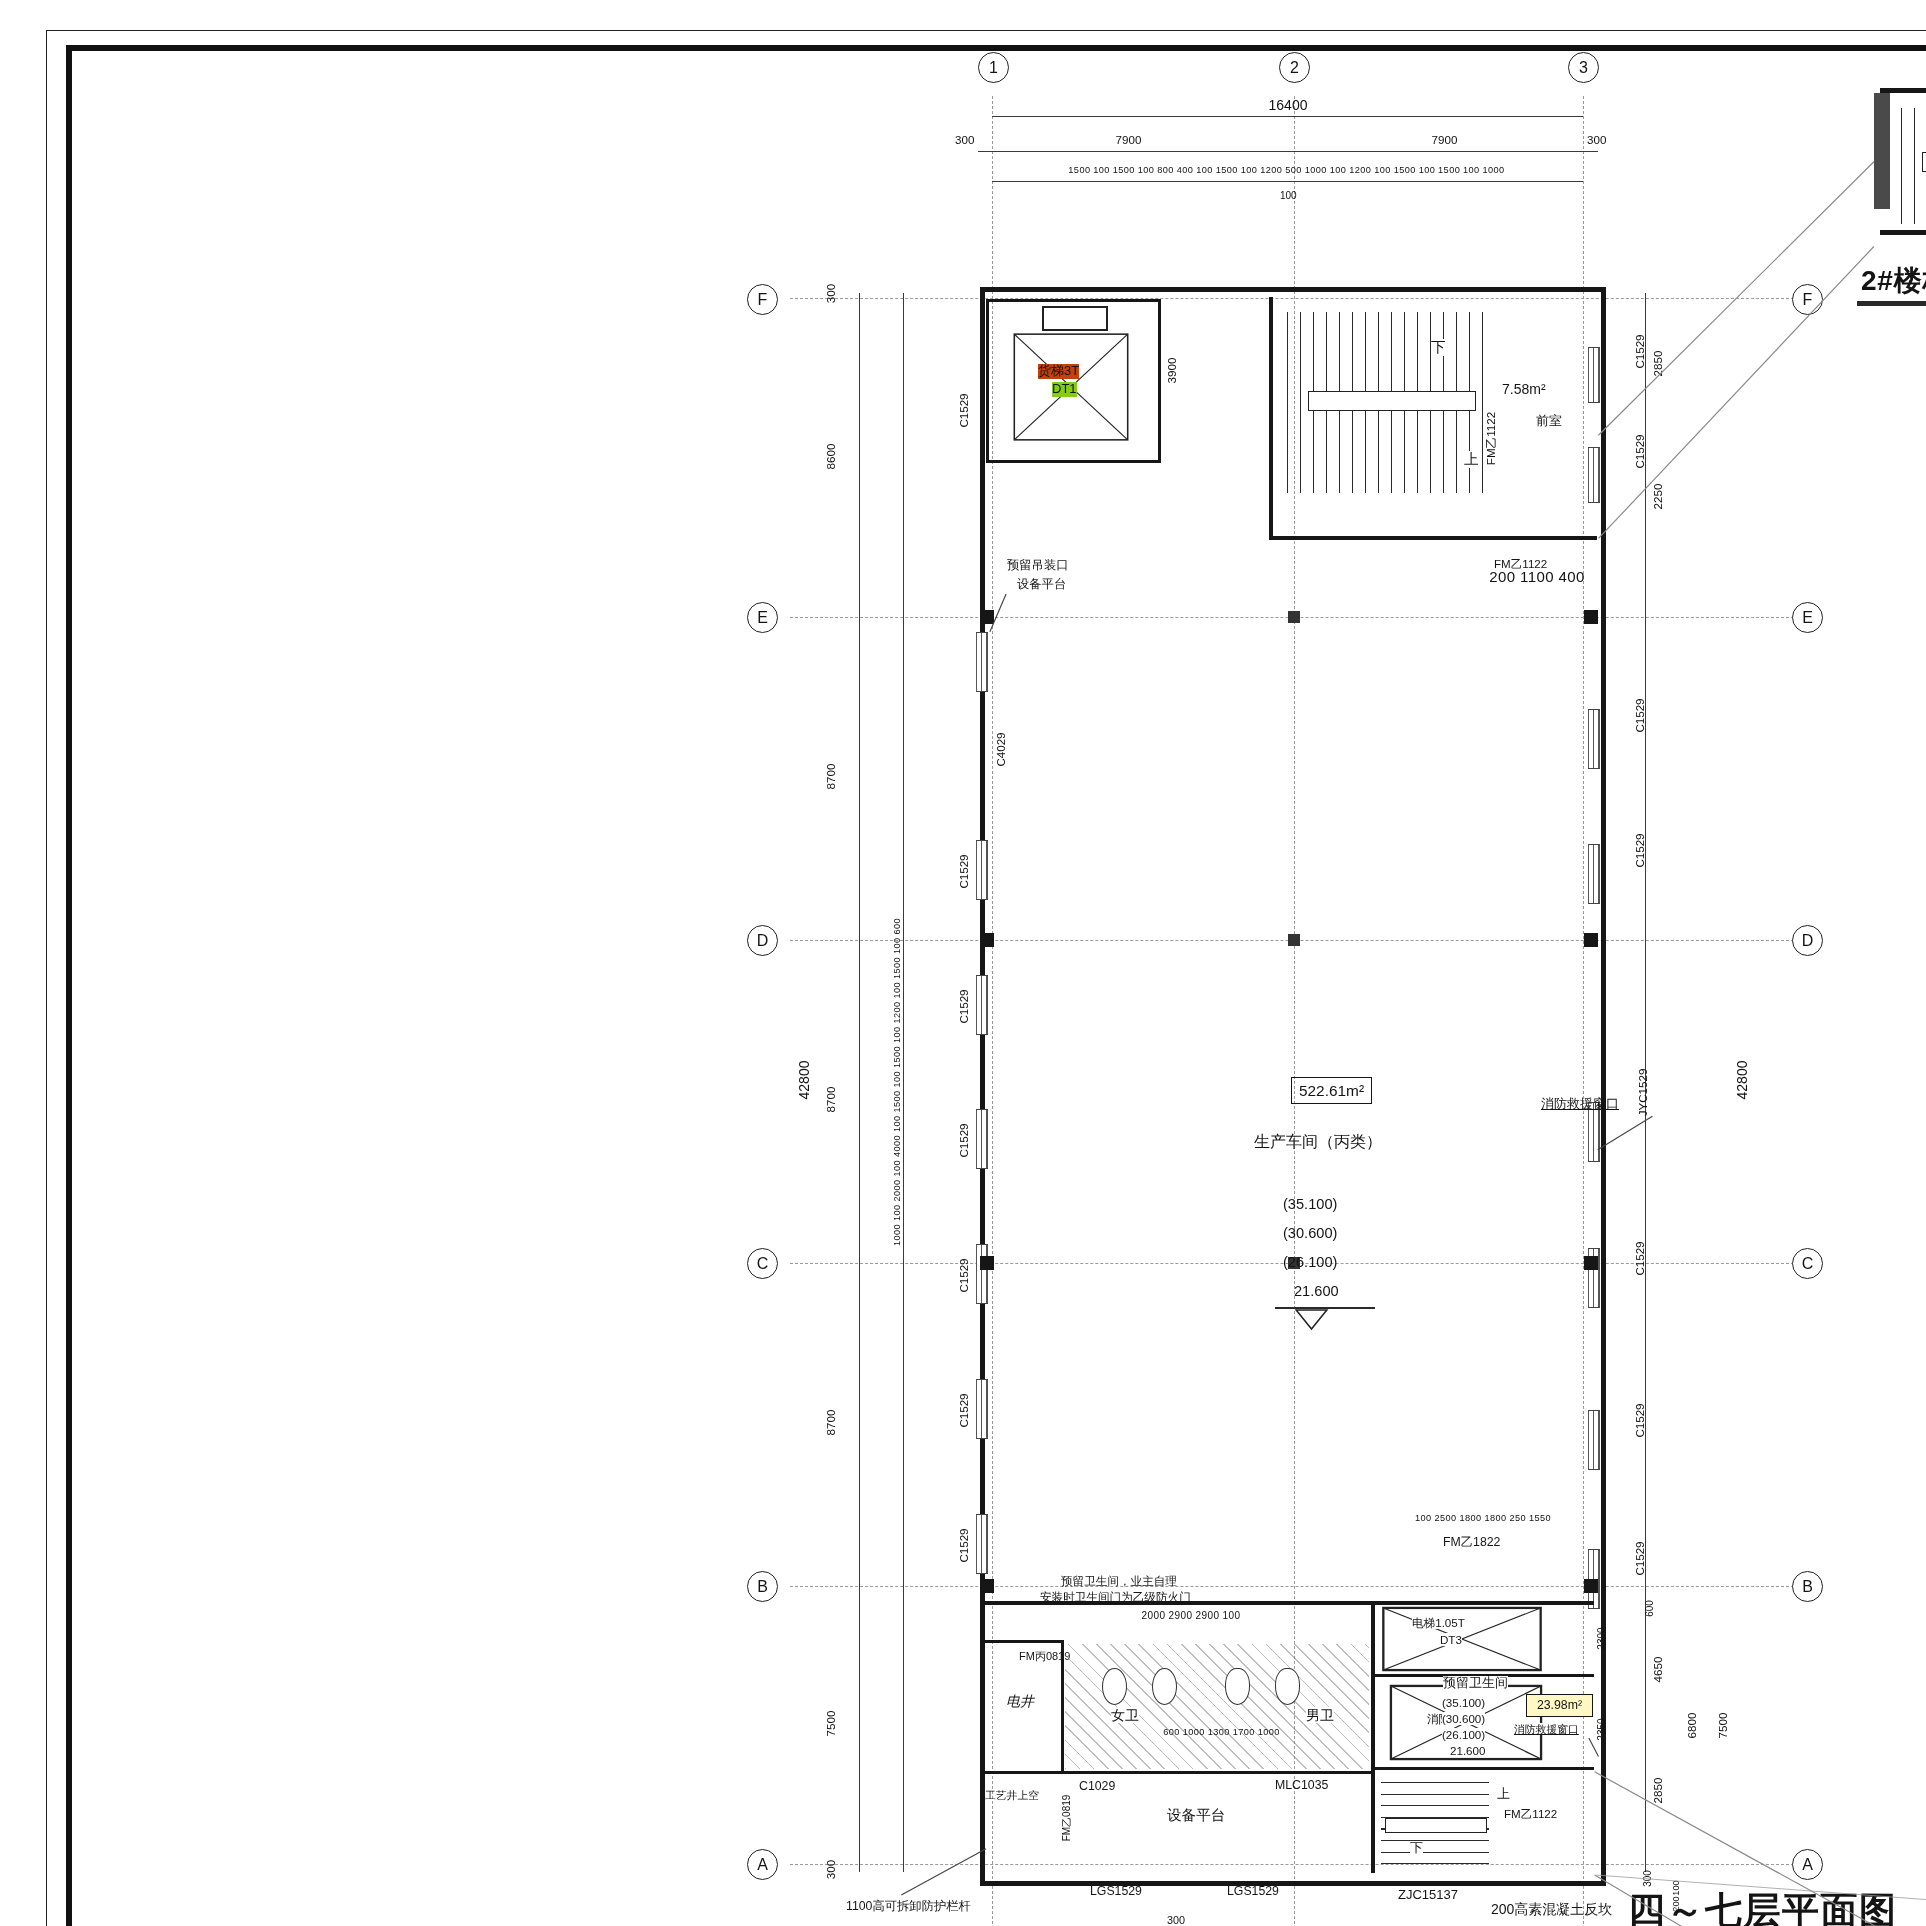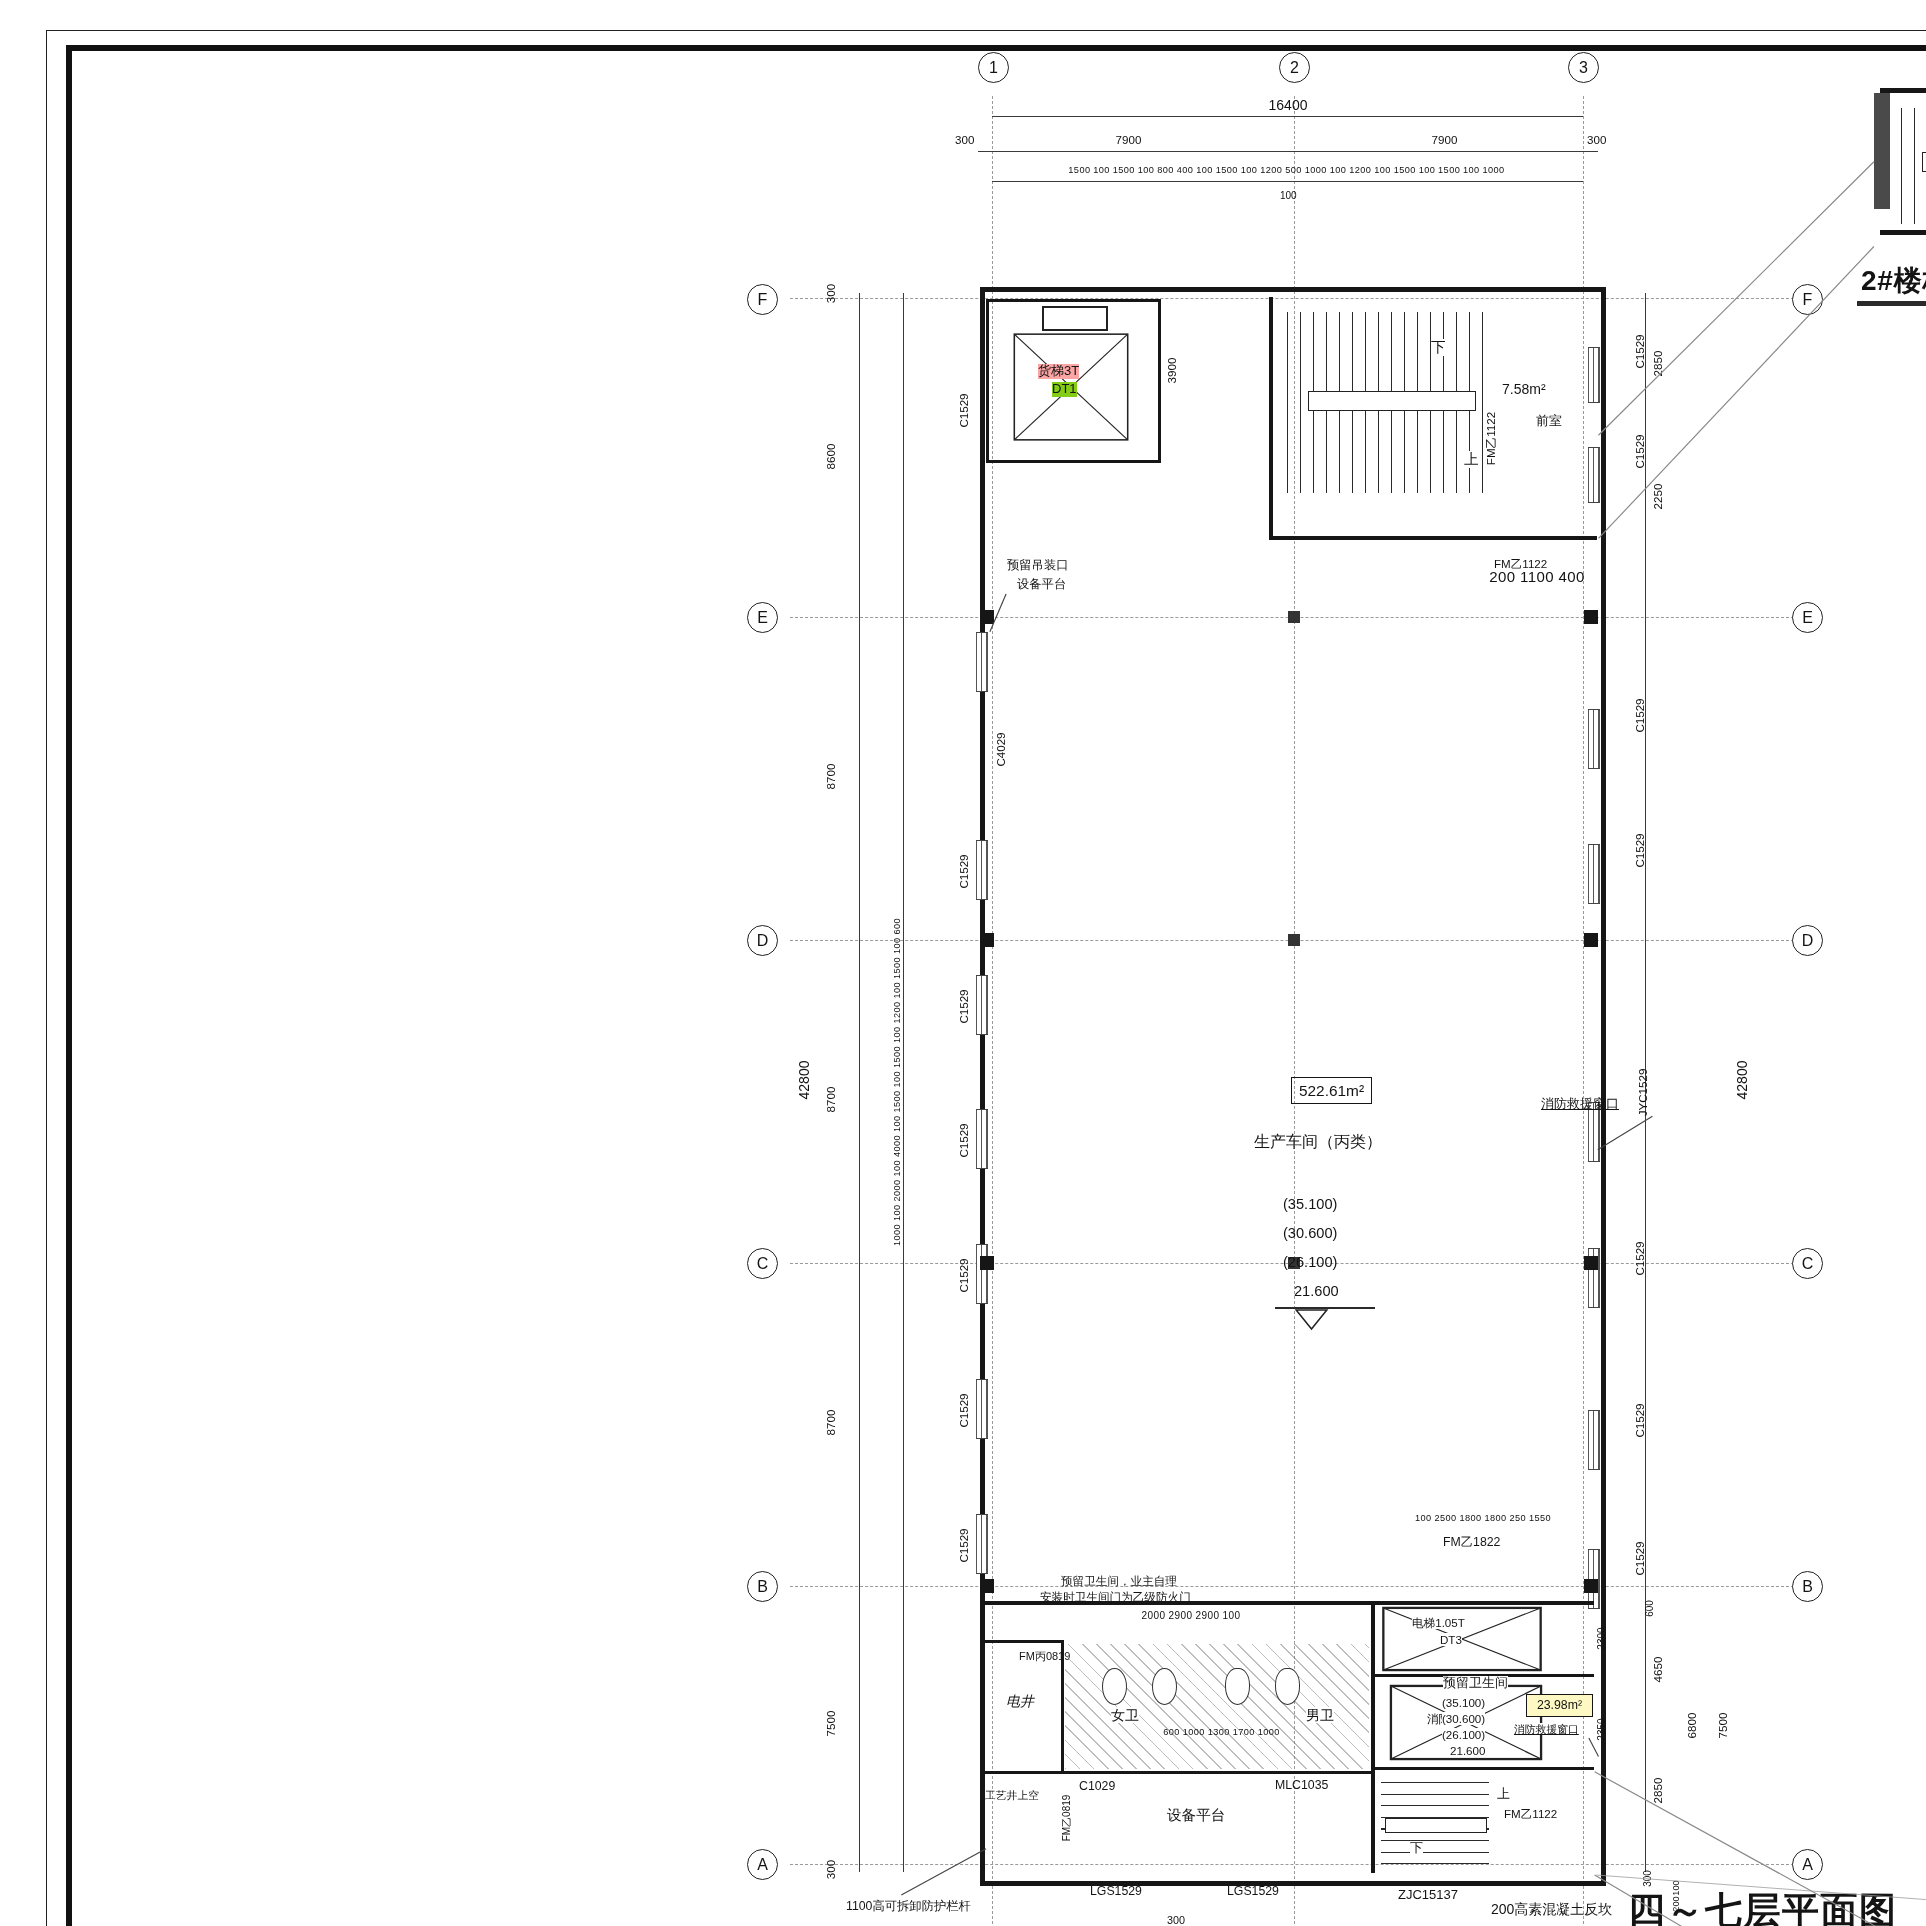--- a/index.html
+++ b/index.html
@@ -130,21 +130,21 @@
   <div class="a" style="left:1288px;top:934px;width:11.6px;height:11.6px;background:#333;"></div>
   <div class="a" style="left:1288px;top:1257px;width:11.6px;height:11.6px;background:#333;"></div>
 
   <div class="a" style="left:986px;top:299px;width:169px;height:158px;border:3.9px solid #161616;"></div>
   <div class="a" style="left:1042px;top:306px;width:62px;height:21px;border:2.3px solid #222;"></div>
   <svg class="a lw" style="left:1013px;top:333px;" width="116" height="108" viewBox="0 0 300 280">
     <rect x="3" y="3" width="294" height="274" fill="none" stroke="#222" stroke-width="4"></rect>
     <line x1="3" y1="3" x2="297" y2="277" stroke="#222" stroke-width="3"></line>
     <line x1="297" y1="3" x2="3" y2="277" stroke="#222" stroke-width="3"></line>
   </svg>
-  <div class="a t" style="left:1038px;top:364px;font-size:13px;background:#fca5a5;">货梯3T</div>
+  <div class="a t" style="left:1038px;top:364px;font-size:13px;background:#c2410c;">货梯3T</div>
   <div class="a t" style="left:1052px;top:382px;font-size:13px;background:#84cc16;">DT1</div>
   <div class="a dim rot cen" style="left:1140px;top:364px;width:62px;">3900</div>
 
   <div class="a wall" style="left:1269px;top:297px;width:3.9px;height:243px;"></div>
   <div class="a wall" style="left:1269px;top:536px;width:328px;height:3.9px;"></div>
   <div class="a treads-v" style="left:1287px;top:312px;width:200px;height:181px;"></div>
   <div class="a" style="left:1308px;top:391px;width:166px;height:17.7px;border:1.5px solid #222;background:#fff;"></div>
   <div class="a t" style="left:1431px;top:339px;font-size:14.6px;background:#fff;">下</div>
   <div class="a t" style="left:1464px;top:451px;font-size:14.6px;background:#fff;">上</div>
   <div class="a tagv rot cen" style="left:1459px;top:431px;width:65px;">FM乙1122</div>

